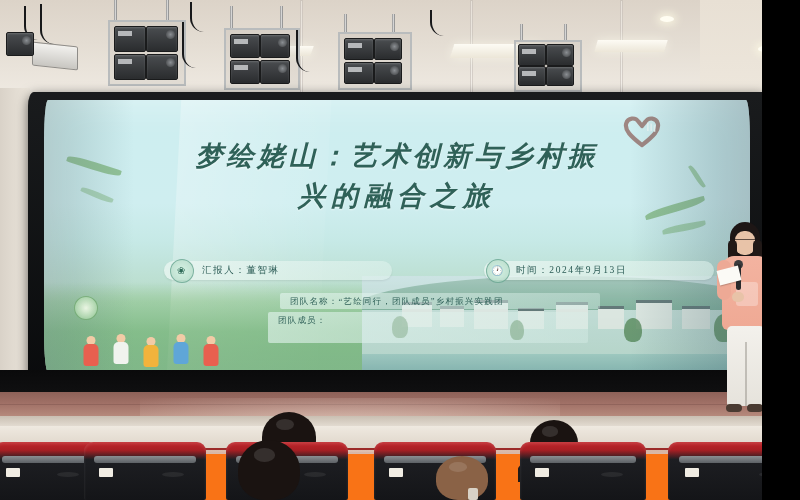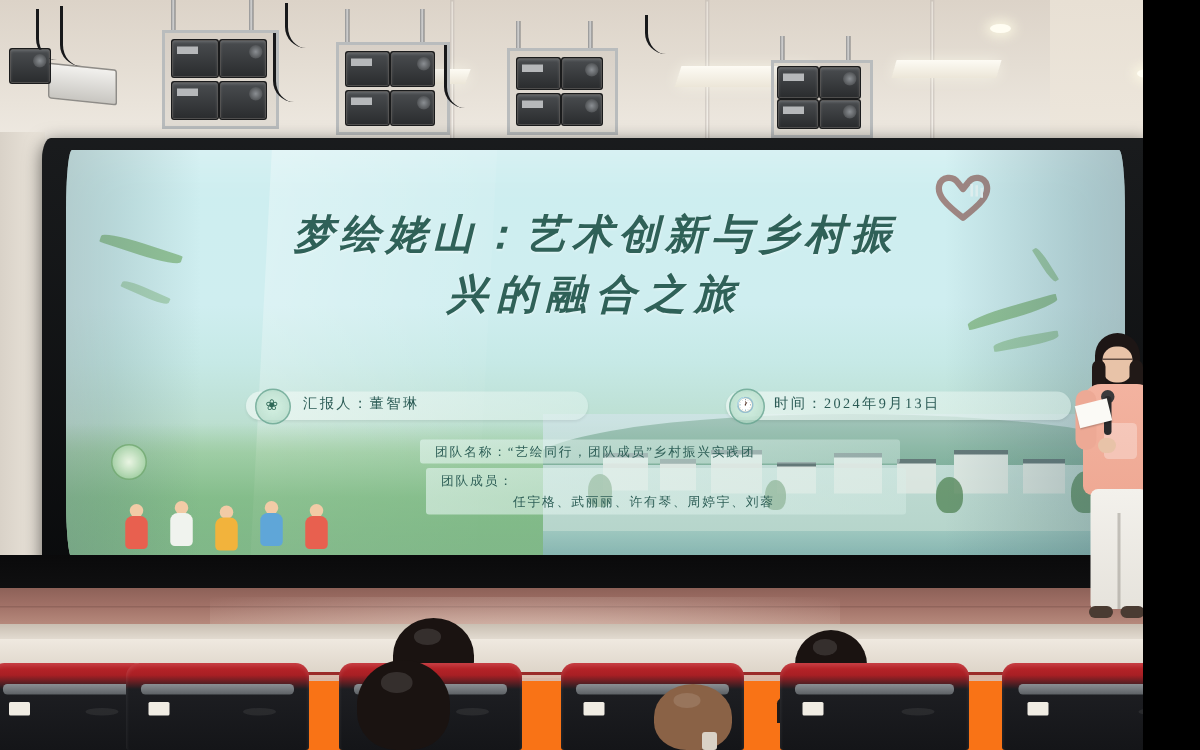--- a/index.html
+++ b/index.html
@@ -89,21 +89,21 @@
   .badge-ico{position:absolute;width:22px;height:22px;border-radius:50%;
         border:1.5px solid rgba(70,140,120,0.55);
         background:radial-gradient(circle,rgba(210,240,225,0.9),rgba(150,200,175,0.55));
         font-size:10px;line-height:22px;text-align:center;color:#2f6a58;}
 
   .teambar{position:absolute;height:16px;border-radius:2px;
         background:linear-gradient(90deg,rgba(228,245,240,0.62),rgba(216,238,232,0.42));
         color:#2e5f57;font-size:8.5px;line-height:16px;letter-spacing:1.2px;
         font-family:"Liberation Serif",serif;white-space:nowrap;padding-left:10px;}
   .tb-name{left:236px;top:193px;width:310px;}
-  .tb-members{left:240px;top:212px;width:310px;height:30px;line-height:14px;padding-top:1px;}
+  .tb-members{left:224px;top:212px;width:310px;height:30px;line-height:14px;padding-top:1px;}
   .tb-members span{display:block;}
 
   
   .vol-band{position:absolute;left:0;top:182px;width:706px;height:90px;
         background:linear-gradient(180deg,rgba(116,182,108,0.0) 0%,rgba(116,182,108,0.38) 22%,rgba(96,168,96,0.58) 55%,rgba(86,158,92,0.62) 100%);}
   .vol-title{position:absolute;left:58px;top:198px;
         font-family:"Liberation Serif",serif;font-weight:bold;font-style:italic;
         font-size:20px;letter-spacing:5px;color:#f5b72e;
         text-shadow:1px 1px 0 rgba(255,255,255,0.45);}
   .vol-seal{position:absolute;left:30px;top:196px;width:22px;height:22px;border-radius:50%;
@@ -379,21 +379,20 @@
     </div>
 
     <div class="teambar tb-name">
       <span>团队名称：</span><span>“艺绘同行，团队成员”乡村振兴实践团</span>
     </div>
 
     <div class="teambar tb-members">
       <span>
           <span>团队成员：</span>
         </span>
-      <span style="padding-left:48px;">任宇格、武丽丽、许有琴、周婷宇、刘蓉</span>
     </div>
 
   </div>
 
   <div class="door">
     <div class="door-panel" style="left:6px;top:16px;width:12px;height:26px;"></div>
     <div class="door-panel" style="left:22px;top:16px;width:12px;height:26px;"></div>
     <div class="door-panel" style="left:6px;top:52px;width:12px;height:34px;"></div>
     <div class="door-panel" style="left:22px;top:52px;width:12px;height:34px;"></div>
     <div class="door-panel" style="left:6px;top:96px;width:28px;height:50px;"></div>

